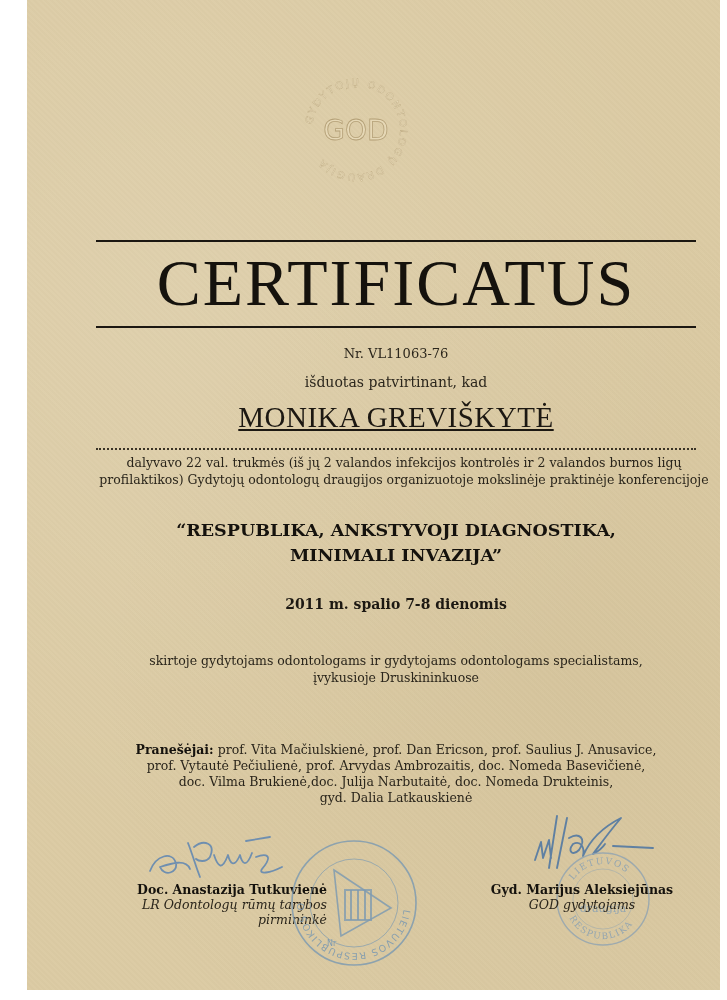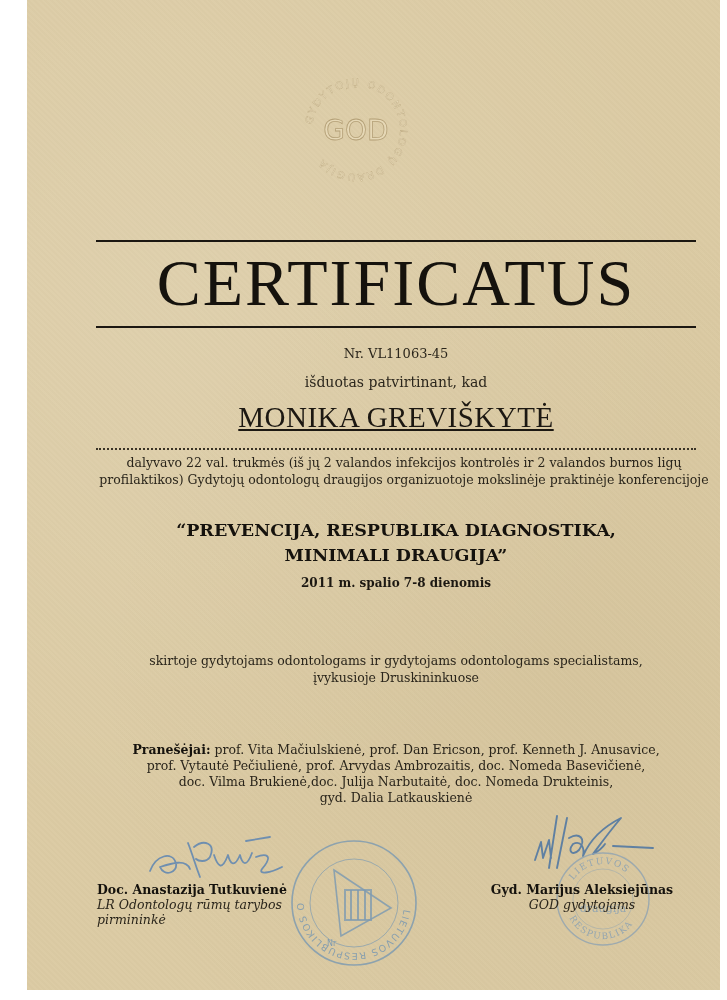--- a/index.html
+++ b/index.html
@@ -37,28 +37,28 @@
       font-family: "Liberation Serif", "DejaVu Serif", serif;
       font-size: 29px; letter-spacing: 0.5px; color: #1c1812; text-decoration: underline;
     }
     .dotted { left: 69px; width: 600px; top: 448px; border-top: 2px dotted #3a3326; height: 0; }
     .participation { left: 72px; width: 610px; top: 454px; font-size: 12.5px; line-height: 17px; color: #2a251b; }
     .event-title {
       left: 64px; width: 610px; top: 518px;
       font-family: "DejaVu Serif", serif; font-weight: bold;
       font-size: 17.5px; line-height: 25px; color: #15120d;
     }
-    .event-date { left: 64px; width: 610px; top: 576px; font-weight: bold; font-size: 12px; color: #1c1812; }
+    .event-date { left: 64px; width: 610px; top: 596px; font-weight: bold; font-size: 14px; color: #1c1812; }
     .audience { left: 64px; width: 610px; top: 652px; font-size: 12.5px; line-height: 17px; color: #2a251b; }
     .speakers { left: 64px; width: 610px; top: 742px; font-size: 12.5px; line-height: 16px; color: #2a251b; }
     .speakers b { color: #15120d; }
 
     .sig-name { font-weight: bold; font-size: 12.5px; color: #15120d; }
     .sig-role { font-style: italic; font-size: 12.5px; color: #2a251b; }
-    .signer-left { left: 70px; width: 230px; top: 882px; }
+    .signer-left { left: 70px; width: 230px; top: 882px; text-align: right; }
     .signer-right { left: 440px; width: 230px; top: 882px; text-align: center; }
     .sig-scribble-left { left: 115px; top: 833px; width: 160px; height: 50px; }
     .sig-scribble-right { left: 500px; top: 812px; width: 130px; height: 62px; }
     .stamp-left { left: 262px; top: 838px; width: 130px; height: 130px; }
     .stamp-right { left: 527px; top: 850px; width: 98px; height: 98px; }
   </style>
 </head>
 <body>
 
 <div class="paper">
@@ -73,41 +73,41 @@
         <textPath href="#sealRing" startOffset="2%">GYDYTOJŲ ODONTOLOGŲ DRAUGIJA</textPath>
       </text>
       <text x="60" y="70" text-anchor="middle" font-size="28" fill="#e6d8b6" stroke="#b4a077" stroke-width="0.8">GOD</text>
     </svg>
   </div>
 
   <div class="abs rule" style="top:240px;"></div>
   <div class="abs title center">CERTIFICATUS</div>
   <div class="abs rule" style="top:326px;"></div>
 
-  <div class="abs cert-nr center">Nr. VL11063-45</div>
+  <div class="abs cert-nr center">Nr. VL11063-76</div>
   <div class="abs issued center">išduotas patvirtinant, kad</div>
   <div class="abs recipient center">MONIKA GREVIŠKYTĖ</div>
   <div class="abs dotted"></div>
 
   <div class="abs participation center">dalyvavo 22 val. trukmės (iš jų 2 valandos infekcijos kontrolės ir 2 valandos burnos ligų profilaktikos) Gydytojų odontologų draugijos organizuotoje mokslinėje praktinėje konferencijoje</div>
 
   <div class="abs event-title center">
-    <div>“PREVENCIJA, RESPUBLIKA DIAGNOSTIKA,</div>
-    <div>MINIMALI DRAUGIJA”</div>
+    <div>“RESPUBLIKA, ANKSTYVOJI DIAGNOSTIKA,</div>
+    <div>MINIMALI INVAZIJA”</div>
   </div>
 
   <div class="abs event-date center">2011 m. spalio 7-8 dienomis</div>
 
   <div class="abs audience center">
     <div>skirtoje gydytojams odontologams ir gydytojams odontologams specialistams,</div>
     <div>įvykusioje Druskininkuose</div>
   </div>
 
   <div class="abs speakers center">
-    <div><b>Pranešėjai:</b> <span>prof. Vita Mačiulskienė, prof. Dan Ericson, prof. Kenneth J. Anusavice,</span></div>
+    <div><b>Pranešėjai:</b> <span>prof. Vita Mačiulskienė, prof. Dan Ericson, prof. Saulius J. Anusavice,</span></div>
     <div>prof. Vytautė Pečiulienė, prof. Arvydas Ambrozaitis, doc. Nomeda Basevičienė,</div>
     <div>doc. Vilma Brukienė,doc. Julija Narbutaitė, doc. Nomeda Drukteinis,</div>
     <div>gyd. Dalia Latkauskienė</div>
   </div>
 
   <div class="abs sig-scribble-left">
     <svg width="160" height="50" viewBox="0 0 160 50">
       <path d="M8,38 C14,22 30,18 34,30 C36,40 22,44 18,34 C30,30 44,26 48,36 M46,10 C50,20 54,34 58,44 M52,14 C62,6 74,10 68,24 C64,30 56,28 54,26 M72,22 C76,34 80,38 86,22 C88,30 92,36 98,22 C100,30 104,36 110,20 M104,8 L128,4 M114,24 C124,20 132,22 120,36 C116,42 128,40 140,34" fill="none" stroke="#6f8fb0" stroke-width="1.8" stroke-linecap="round" stroke-linejoin="round"></path>
     </svg>
   </div>

